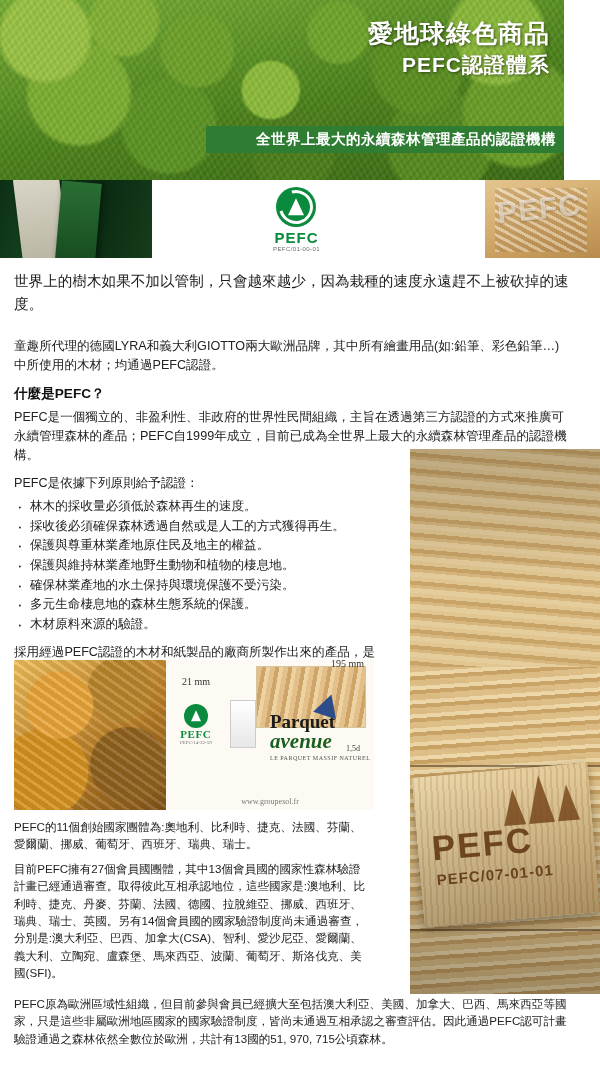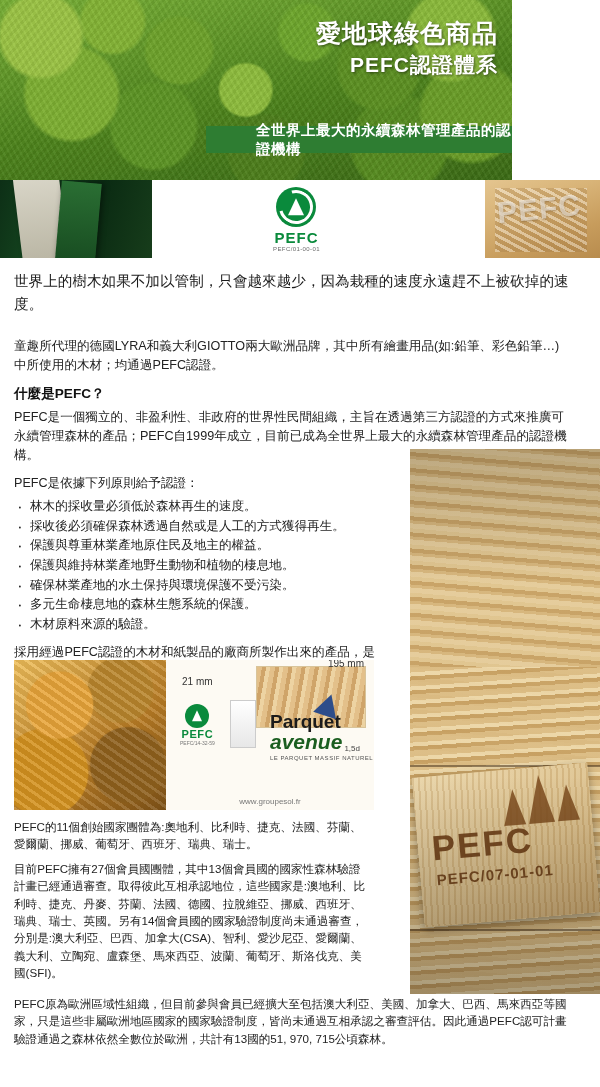--- a/index.html
+++ b/index.html
@@ -11,21 +11,21 @@
     width: 600px; height: 1087px;
     font-family: "Liberation Sans", sans-serif;
     color: #222;
     position: relative;
     overflow: hidden;
   }
 
   
   .hero {
     position: relative;
-    width: 512px; height: 180px;
+    width: 564px; height: 180px;
     overflow: hidden;
     background: #2f5d1f;
   }
   .hero-bg {
     position: absolute; inset: 0;
     background:
       radial-gradient(circle at 8% 20%, #9cc24a 0 8%, transparent 9%),
       radial-gradient(circle at 22% 12%, #84b23a 0 7%, transparent 8%),
       radial-gradient(circle at 35% 28%, #6fa12f 0 9%, transparent 10%),
       radial-gradient(circle at 14% 52%, #7fae38 0 10%, transparent 11%),
@@ -312,20 +312,21 @@
       linear-gradient(140deg,#f0c05c,#b77b24 60%,#7c5016);
   }
   .pp-leaves::after {
     content: "";
     position: absolute; inset: 0;
     background: repeating-linear-gradient(35deg, rgba(255,255,255,.12) 0 3px, rgba(90,60,20,.12) 3px 8px);
   }
   .pp-card {
     position: absolute; left: 152px; top: 0; right: 0; bottom: 0;
     background: #fdfaf3;
+    font-family: Liberation Serif, serif;
   }
   .pp-wood-swatch {
     position: absolute; right: 8px; top: 6px;
     width: 110px; height: 62px;
     background: repeating-linear-gradient(100deg,#e3c08a 0 5px,#cfa469 5px 9px,#edd3a2 9px 13px);
     border: 1px solid #d8c49a;
   }
   .pp-dim-top {
     position: absolute; right: 10px; top: -2px;
     font-size: 10px; color: #333;

